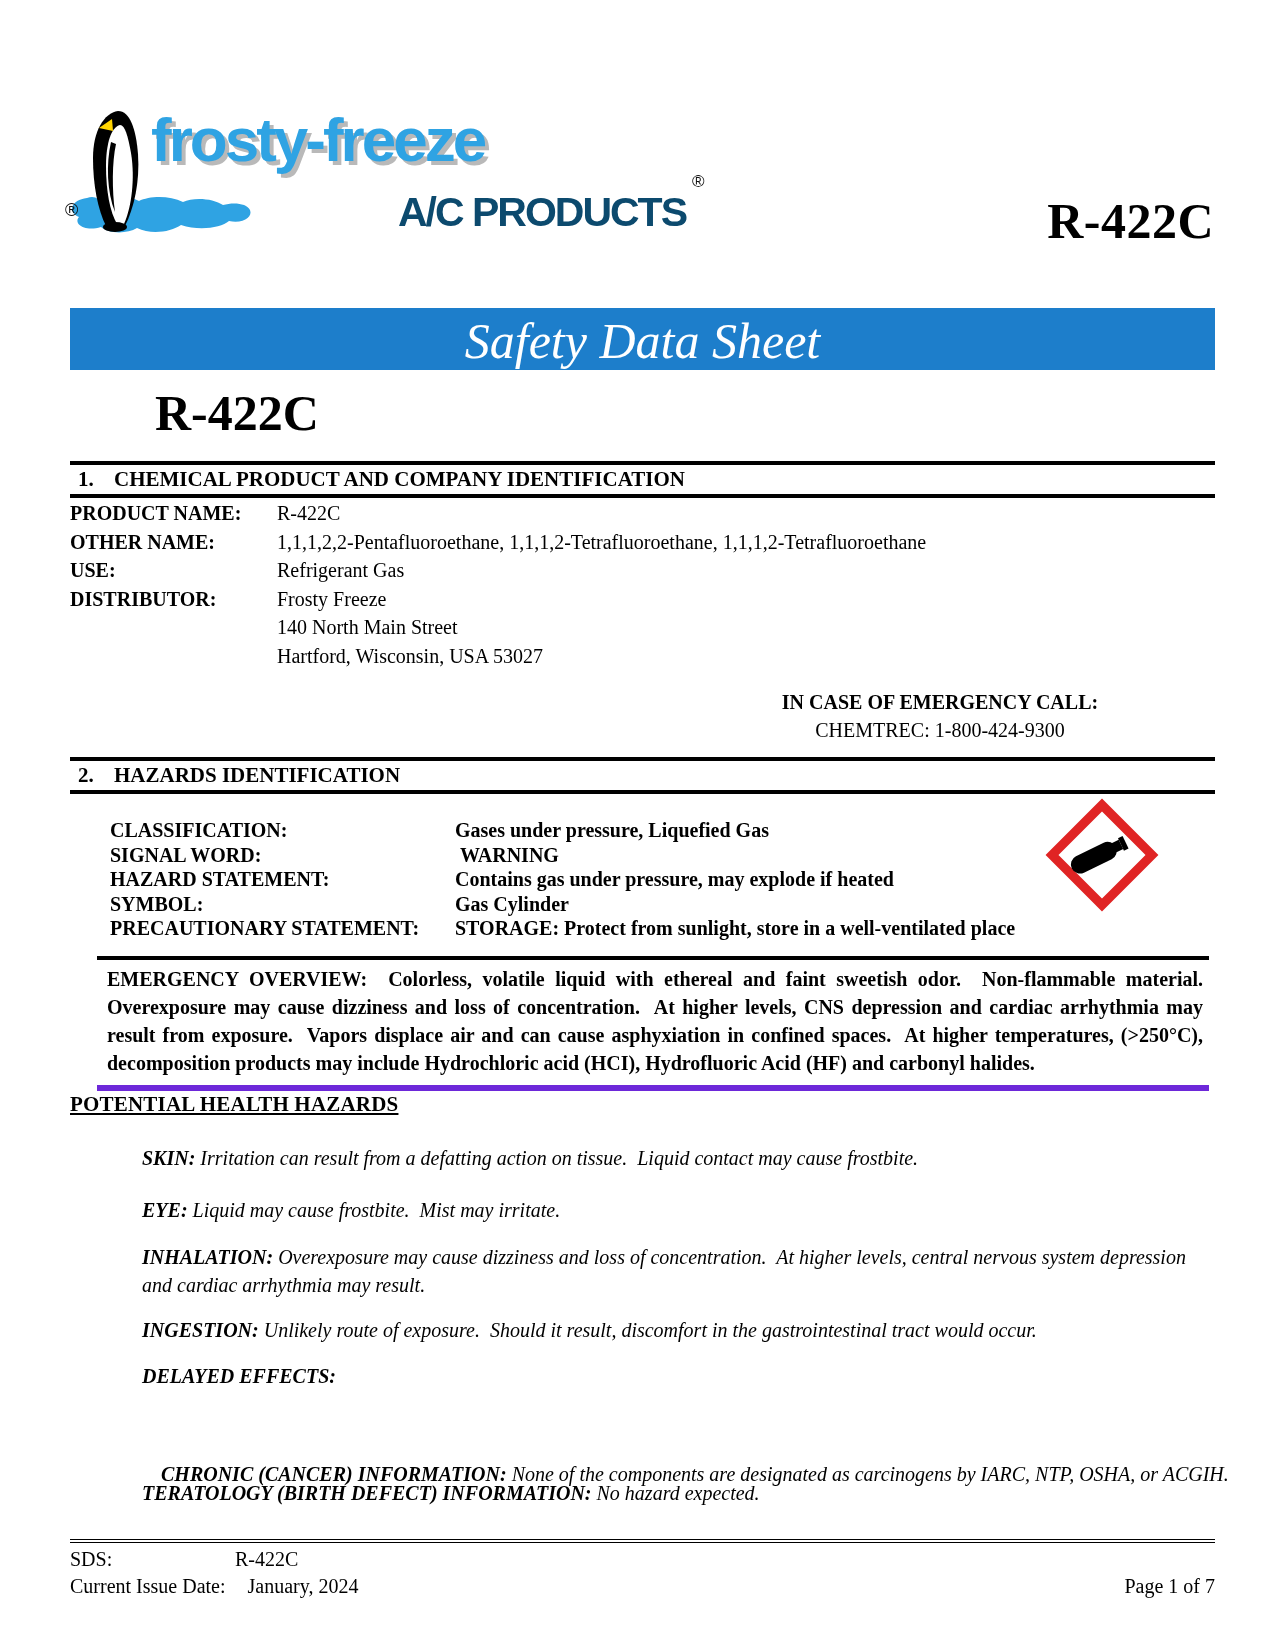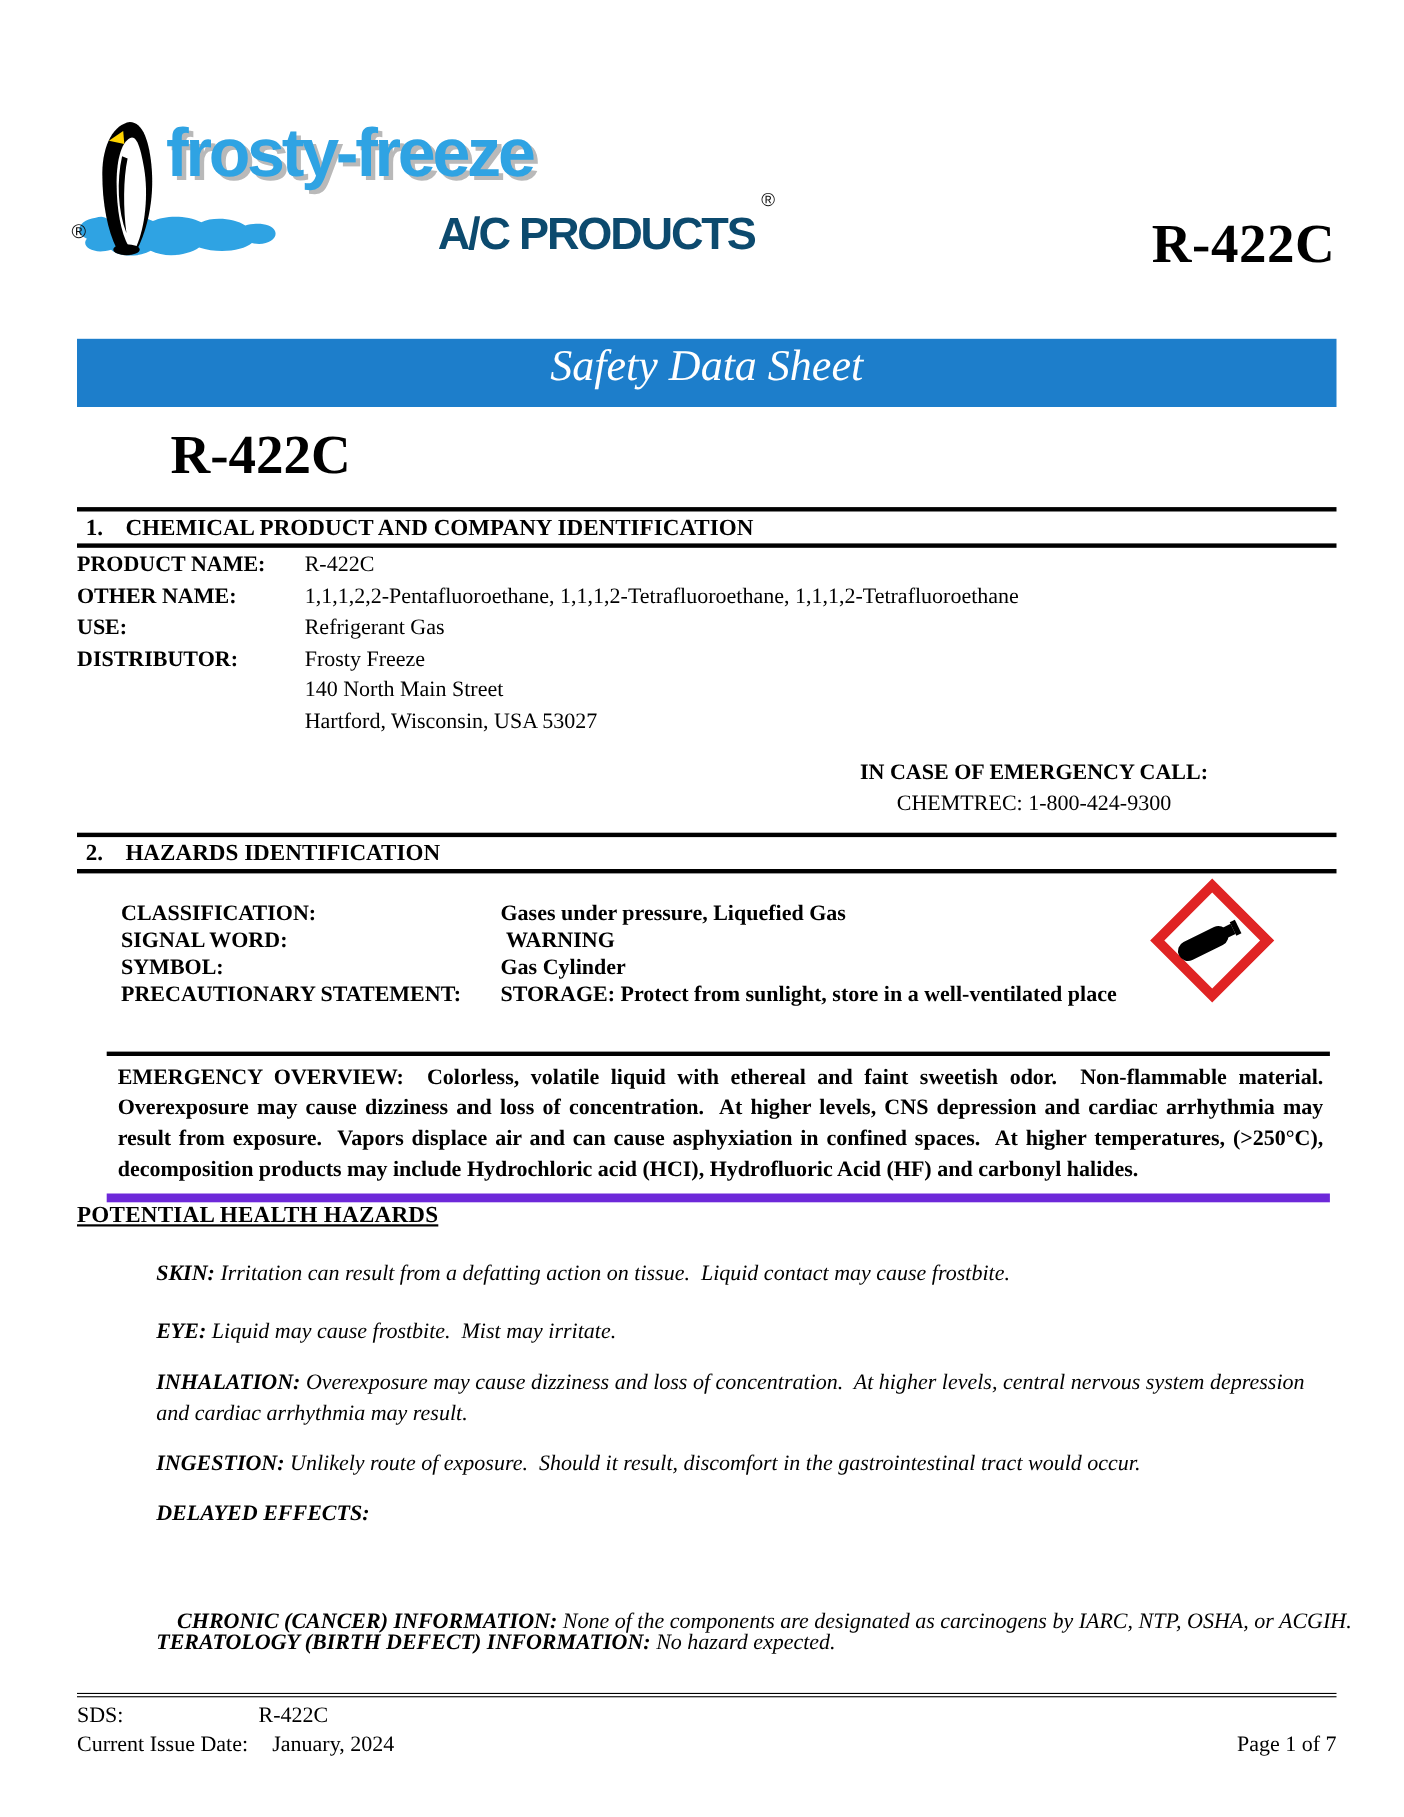--- a/index.html
+++ b/index.html
@@ -35,22 +35,22 @@
   }
 
   
   .code-top {
     right:62px; top:192px; font-size:50px; font-weight:bold; letter-spacing:0.5px;
   }
 
   
   .banner {
     left:70px; top:308px; width:1145px; height:62px; background:#1d7ecb;
-    display:flex; align-items:flex-start; justify-content:center;
-    color:#fff; font-style:italic; font-size:40px;
+    display:flex; align-items:flex-end; justify-content:center;
+    color:#fff; font-style:italic; font-size:50px;
   }
 
   .page-title { left:155px; top:384px; font-size:50px; font-weight:bold; }
 
   
   .secbar {
     left:70px; width:1145px; height:37px;
     border-top:4px solid #000; border-bottom:4px solid #000;
     display:flex; align-items:center;
     font-weight:bold; font-size:21px;
@@ -72,21 +72,21 @@
   .kv2 .lbl { width:345px; }
   .kv2 .val { font-weight:bold; }
 
   .emergency-call { left:745px; top:688px; width:390px; text-align:center; font-size:20px; line-height:28px; }
   .emergency-call .l1 { font-weight:bold; }
 
   .pictogram { left:1045px; top:798px; }
 
   .overview {
     left:97px; top:956px; width:1112px;
-    border-top:4px solid #000; border-bottom:8px solid #6d28d9;
+    border-top:4px solid #000; border-bottom:6px solid #6d28d9;
     padding:5px 6px 8px 10px;
     font-weight:bold; font-size:20px; line-height:28px;
     text-align:justify; white-space:pre-wrap;
   }
 
   .health-head {
     left:70px; top:1092px; font-weight:bold; font-size:21px;
     text-decoration:underline; letter-spacing:0.2px;
   }
   .hp { left:142px; width:1068px; font-size:20px; line-height:28px;font-style:italic; }
@@ -184,20 +184,24 @@
   <div class="abs kv kv2">
     <div class="row">
       <span class="lbl">CLASSIFICATION:</span>
       <span class="val">Gases under pressure, Liquefied Gas</span>
     </div>
     <div class="row">
       <span class="lbl">SIGNAL WORD:</span>
       <span class="val"> WARNING</span>
     </div>
     <div class="row">
+      <span class="lbl">HAZARD STATEMENT:</span>
+      <span class="val">Contains gas under pressure, may explode if heated</span>
+    </div>
+    <div class="row">
       <span class="lbl">SYMBOL:</span>
       <span class="val">Gas Cylinder</span>
     </div>
     <div class="row">
       <span class="lbl">PRECAUTIONARY STATEMENT:</span>
       <span class="val">STORAGE: Protect from sunlight, store in a well-ventilated place</span>
     </div>
   </div>
 
   <svg class="abs pictogram" width="114" height="114" viewBox="0 0 100 100">

